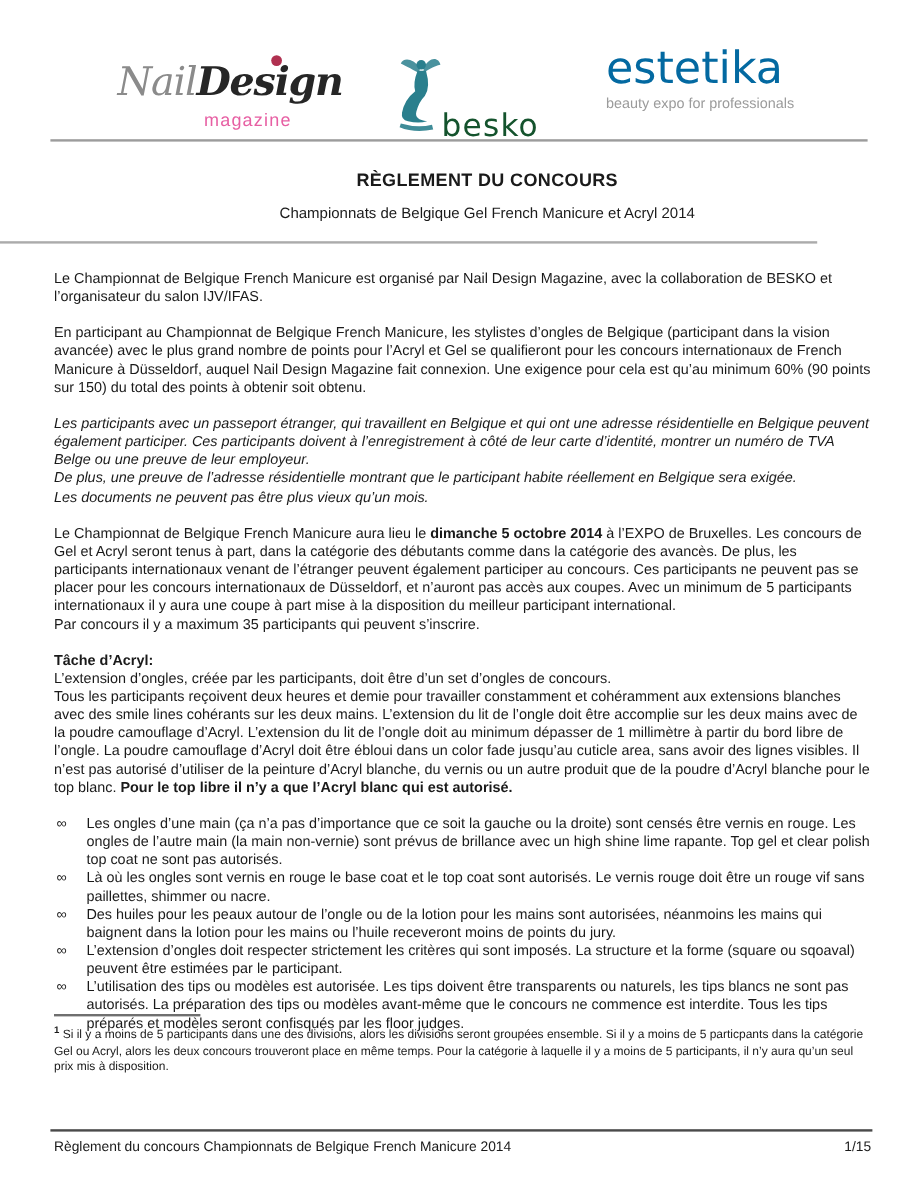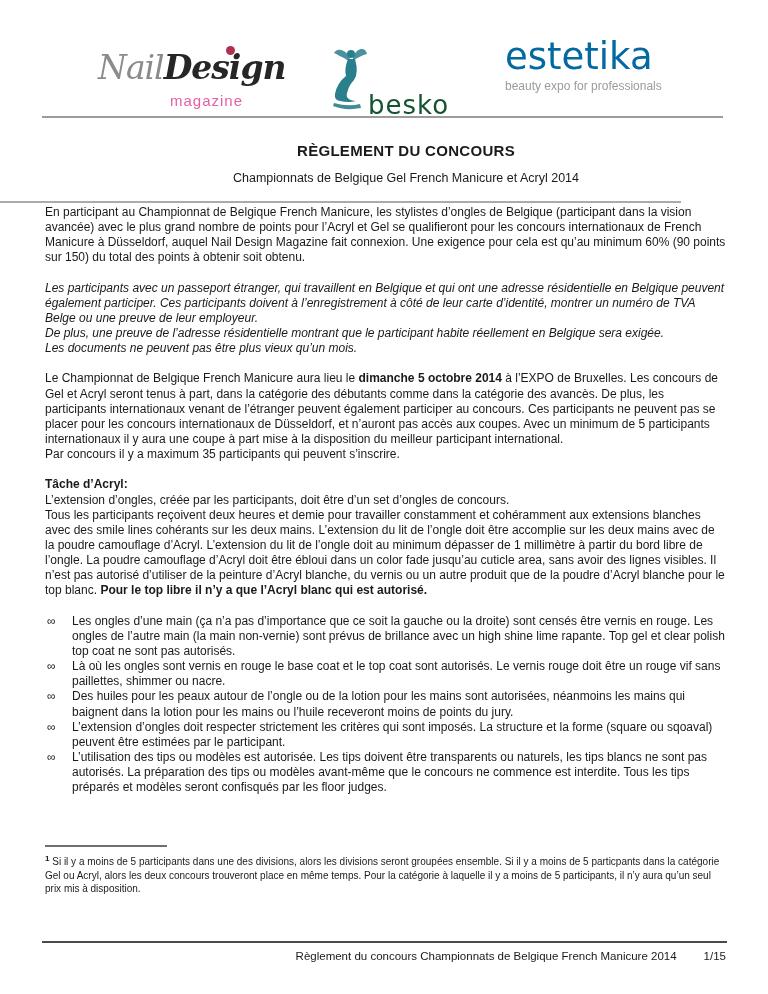--- a/index.html
+++ b/index.html
@@ -66,21 +66,21 @@
   .footnote-sep { position: absolute; left: 45px; top: 845px; width: 122px;
     border-top: 2px solid #6f6f6f; }
   .footnote { position: absolute; left: 45px; top: 852px; width: 680px;
     font-size: 10px; line-height: 13.5px; color: #1a1a1a; }
   .footnote sup { font-weight: bold; font-size: 8px; }
 
   
   .footer-line { position: absolute; left: 42px; top: 941px; width: 685px;
     border-top: 2px solid #4a4a4a; }
   .footer-row { position: absolute; left: 45px; top: 950px; width: 681px;
-    display: flex; justify-content: flex-end; font-size: 11.5px; gap: 27px; }
+    display: flex; justify-content: space-between; font-size: 11.5px; gap: 27px; }
 </style>
 </head>
 <body>
 
 <div class="header">
 
   <div class="logo-naildesign">
     <div class="nd-line">
       <span class="nd-nail">Nail</span><span class="nd-design">Design</span>
     </div>
@@ -108,20 +108,21 @@
 
   <div class="rule-top"></div>
 
   <div class="doc-title">RÈGLEMENT DU CONCOURS</div>
   <div class="doc-subtitle">Championnats de Belgique Gel French Manicure et Acryl 2014</div>
 
   <div class="rule-subtitle"></div>
 </div>
 
 <div class="content">
+  <p class="first">Le Championnat de Belgique French Manicure est organisé par Nail Design Magazine, avec la collaboration de BESKO et l’organisateur du salon IJV/IFAS.</p>
   <p>En participant au Championnat de Belgique French Manicure, les stylistes d’ongles de Belgique (participant dans la vision avancée) avec le plus grand nombre de points pour l’Acryl et Gel se qualifieront pour les concours internationaux de French Manicure à Düsseldorf, auquel Nail Design Magazine fait connexion. Une exigence pour cela est qu’au minimum 60% (90 points sur 150) du total des points à obtenir soit obtenu.</p>
   <p class="italic"><span>Les participants avec un passeport étranger, qui travaillent en Belgique et qui ont une adresse résidentielle en Belgique peuvent également participer. Ces participants doivent à l’enregistrement à côté de leur carte d’identité, montrer un numéro de TVA Belge ou une preuve de leur employeur.</span><br><span>De plus, une preuve de l’adresse résidentielle montrant que le participant habite réellement en Belgique sera exigée.</span><br><span>Les documents ne peuvent pas être plus vieux qu’un mois.</span></p>
   <p><span>Le Championnat de Belgique French Manicure aura lieu le </span><span style="font-weight: bold;">dimanche 5 octobre 2014</span><span> à l’EXPO de Bruxelles. Les concours de Gel et Acryl seront tenus à part, dans la catégorie des débutants comme dans la catégorie des avancès. De plus, les participants internationaux venant de l’étranger peuvent également participer au concours. Ces participants ne peuvent pas se placer pour les concours internationaux de Düsseldorf, et n’auront pas accès aux coupes. Avec un minimum de 5 participants internationaux il y aura une coupe à part mise à la disposition du meilleur participant international.</span><br><span>Par concours il y a maximum 35 participants qui peuvent s’inscrire.</span></p>
 
   <div class="section-heading">Tâche d’Acryl:</div>
   <p class="para-acryl"><span>L’extension d’ongles, créée par les participants, doit être d’un set d’ongles de concours.</span><br><span>Tous les participants reçoivent deux heures et demie pour travailler constamment et cohéramment aux extensions blanches avec des smile lines cohérants sur les deux mains. L’extension du lit de l’ongle doit être accomplie sur les deux mains avec de la poudre camouflage d’Acryl. L’extension du lit de l’ongle doit au minimum dépasser de 1 millimètre à partir du bord libre de l’ongle. La poudre camouflage d’Acryl doit être ébloui dans un color fade jusqu’au cuticle area, sans avoir des lignes visibles. Il n’est pas autorisé d’utiliser de la peinture d’Acryl blanche, du vernis ou un autre produit que de la poudre d’Acryl blanche pour le top blanc. </span><span style="font-weight: bold;">Pour le top libre il n’y a que l’Acryl blanc qui est autorisé.</span></p>
 
   <ul class="infinity-list">
     <li>
       <span class="bullet-marker">∞</span>

